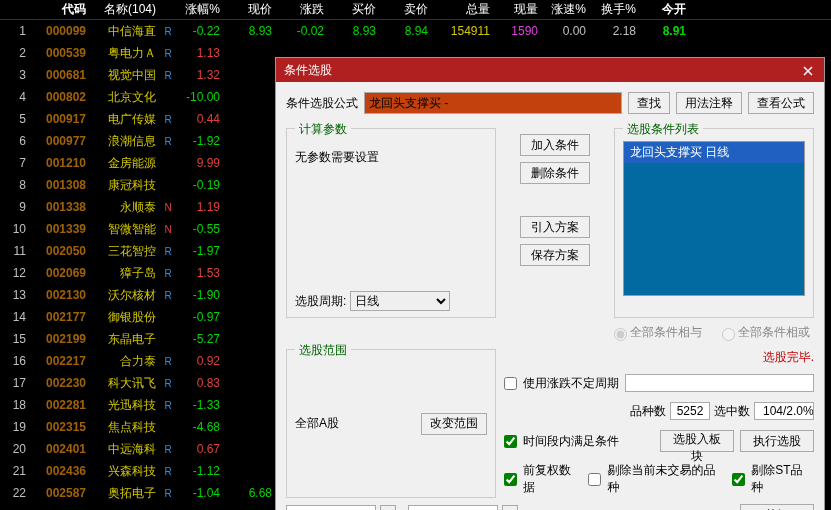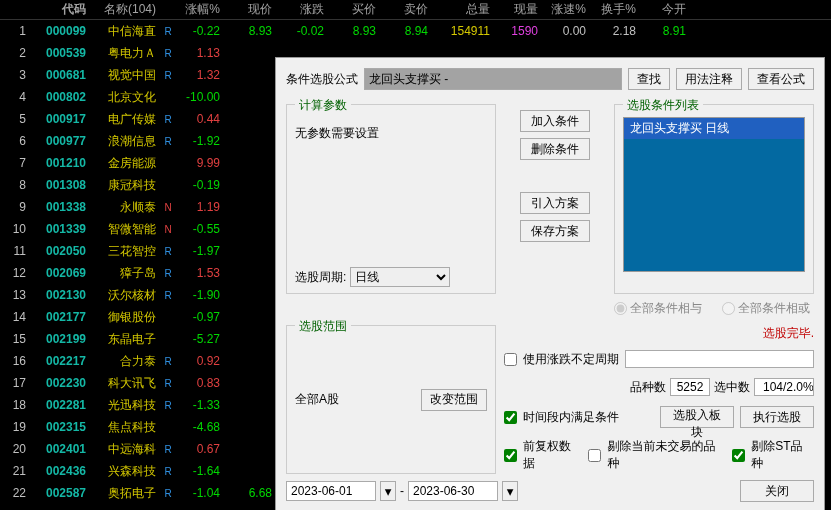--- a/index.html
+++ b/index.html
@@ -1,71 +1,71 @@
 <!DOCTYPE html>
 <html><head>
 <meta charset="utf-8">
 <style>
 * { margin: 0; padding: 0; box-sizing: border-box; }
 body { font-family: "Microsoft YaHei", SimSun, sans-serif; font-size: 12px; background: #000; color: #c0c0c0; overflow: hidden; width: 831px; height: 510px; position: relative; }
 
 .table { width: 100%; }
 .table-header { display: flex; background: #000; border-bottom: 1px solid #333; height: 20px; align-items: center; }
-.table-header .col { color: #a3a3a3; text-align: right; padding: 0 4px; }
+.table-header .col { color: #ffffff; text-align: right; padding: 0 4px; }
 .table-body { }
 .table-row { display: flex; height: 22px; align-items: center; background: #000; }
 .table-row .col { padding: 0 4px; text-align: right; }
 
 .col-idx { width: 30px; color: #c0c0c0; text-align: right; }
-.col-code { width: 60px; color: #14b8a6; font-weight: bold; }
+.col-code { width: 60px; color: #a16207; font-weight: bold; }
 .col-name { width: 70px; text-align: right; color: #d4c800; }
 .col-r { width: 16px; text-align: center !important; color: #3090e0; font-size: 10px; }
 .col-r.new { color: #e04040; }
 .col-pct { width: 48px; }
 .col-price { width: 52px; }
 .col-chg { width: 52px; }
 .col-buy { width: 52px; }
 .col-sell { width: 52px; }
 .col-vol { width: 62px; color: #d4c800; }
 .col-cur { width: 48px; }
 .col-speed { width: 48px; color: #c0c0c0; }
 .col-turn { width: 50px; color: #c0c0c0; }
-.col-open { width: 50px; }
+.col-open { width: 50px; font-weight: bold; }
 
 .pos { color: #e04040; }
 .neg { color: #00d800; }
 .yellow { color: #d4c800; }
 .magenta { color: #e040e0; }
 
 .dialog { position: absolute; left: 275px; top: 57px; width: 550px; background: #f0f0f0; border: 1px solid #999; box-shadow: 2px 2px 8px rgba(0,0,0,0.5); font-size: 12px; color: #000; }
 .dialog-title { background: #b02020; color: #fff; padding: 4px 8px; display: flex; justify-content: space-between; align-items: center; height: 24px; }
 .dialog-close { cursor: pointer; width: 16px; text-align: center; }
 .dialog-close svg { vertical-align: middle; }
 
 .dialog-body { padding: 10px; }
 .formula-row { display: flex; align-items: center; gap: 6px; margin-bottom: 8px; }
-.formula-select { flex: 1; height: 22px; border: 1px solid #aaa; background: #a3a3a3; padding: 4px 4px; font-size: 12px; }
+.formula-select { flex: 1; height: 22px; border: 1px solid #aaa; background: #c2410c; padding: 4px 4px; font-size: 12px; }
 .btn { height: 22px; padding: 0 8px; border: 1px solid #aaa; background: #f0f0f0; cursor: pointer; font-size: 12px; }
 
 .mid-row { display: flex; gap: 24px; }
 .group { border: 1px solid #ccc; padding: 8px; position: relative; margin-top: 6px; }
 .group-title { position: absolute; top: -8px; left: 8px; background: #f0f0f0; padding: 0 4px; color: #006000; }
 .calc-group { width: 210px; height: 190px; }
 .btn-col { display: flex; flex-direction: column; gap: 6px; padding-top: 12px; }
 .btn-col .btn { width: 70px; }
 .right-panel { flex: 1; }
 .list-group { height: 190px; }
 .listbox { background: #0369a1; border: 1px solid #999; height: 155px; margin-top: 4px; overflow: auto; }
 .listbox-item { padding: 2px 6px; background: #2060c0; color: #fff; }
 
 .period-row { position: absolute; bottom: 6px; left: 8px; display: flex; align-items: center; gap: 4px; }
 .period-select { width: 100px; height: 20px; border: 1px solid #aaa; font-size: 12px; }
 
 .radio-row { display: flex; gap: 20px; padding: 6px 0 2px 0; color: #888; }
-.radio-row label { display: flex; align-items: center; gap: 3px; }
+.radio-row label { display: flex; align-items: flex-end; gap: 3px; }
 
 .scope-row { display: flex; gap: 8px; }
 .scope-group { width: 210px; padding: 8px; display: flex; justify-content: space-between; align-items: center; }
 .status-col { flex: 1; display: flex; flex-direction: column; gap: 6px; padding-top: 6px; }
 .status-col .red { color: #c00000; text-align: right; }
 
 .check-row { display: flex; align-items: center; gap: 6px; padding: 2px 0; }
 .check-row input[type="text"] { flex: 1; height: 18px; border: 1px solid #aaa; padding: 0 4px; font-size: 12px; }
 .small-input { width: 40px; height: 18px; border: 1px solid #aaa; text-align: center; font-size: 12px; }
 
@@ -417,21 +417,21 @@
         <div class="col col-cur "></div>
         <div class="col col-speed"></div>
         <div class="col col-turn"></div>
         <div class="col col-open pos"></div>
       </div>
       <div class="table-row">
         <div class="col col-idx">21</div>
         <div class="col col-code">002436</div>
         <div class="col col-name">兴森科技</div>
         <div class="col col-r ">R</div>
-        <div class="col col-pct neg">-1.64</div>
+        <div class="col col-pct neg">-1.12</div>
         <div class="col col-price neg"></div>
         <div class="col col-chg neg"></div>
         <div class="col col-buy neg"></div>
         <div class="col col-sell neg"></div>
         <div class="col col-vol yellow"></div>
         <div class="col col-cur "></div>
         <div class="col col-speed"></div>
         <div class="col col-turn"></div>
         <div class="col col-open neg"></div>
       </div>
@@ -448,20 +448,26 @@
         <div class="col col-vol yellow">105123</div>
         <div class="col col-cur magenta">1933</div>
         <div class="col col-speed">0.00</div>
         <div class="col col-turn">2.07</div>
         <div class="col col-open neg">6.69</div>
       </div>
     </div>
 </div>
 
 <div class="dialog">
+  <div class="dialog-title">
+    <span>条件选股</span>
+    <span class="dialog-close"><svg width="10" height="10" viewBox="0 0 10 10">
+          <path d="M1 1 L9 9 M9 1 L1 9" stroke="#fff" stroke-width="1.5"></path>
+        </svg></span>
+  </div>
   <div class="dialog-body">
     <div class="formula-row">
       <span>条件选股公式</span>
       <input class="formula-select" value="龙回头支撑买 -" style="">
       <button class="btn">查找</button>
       <button class="btn">用法注释</button>
       <button class="btn">查看公式</button>
     </div>
 
     <div class="mid-row">

